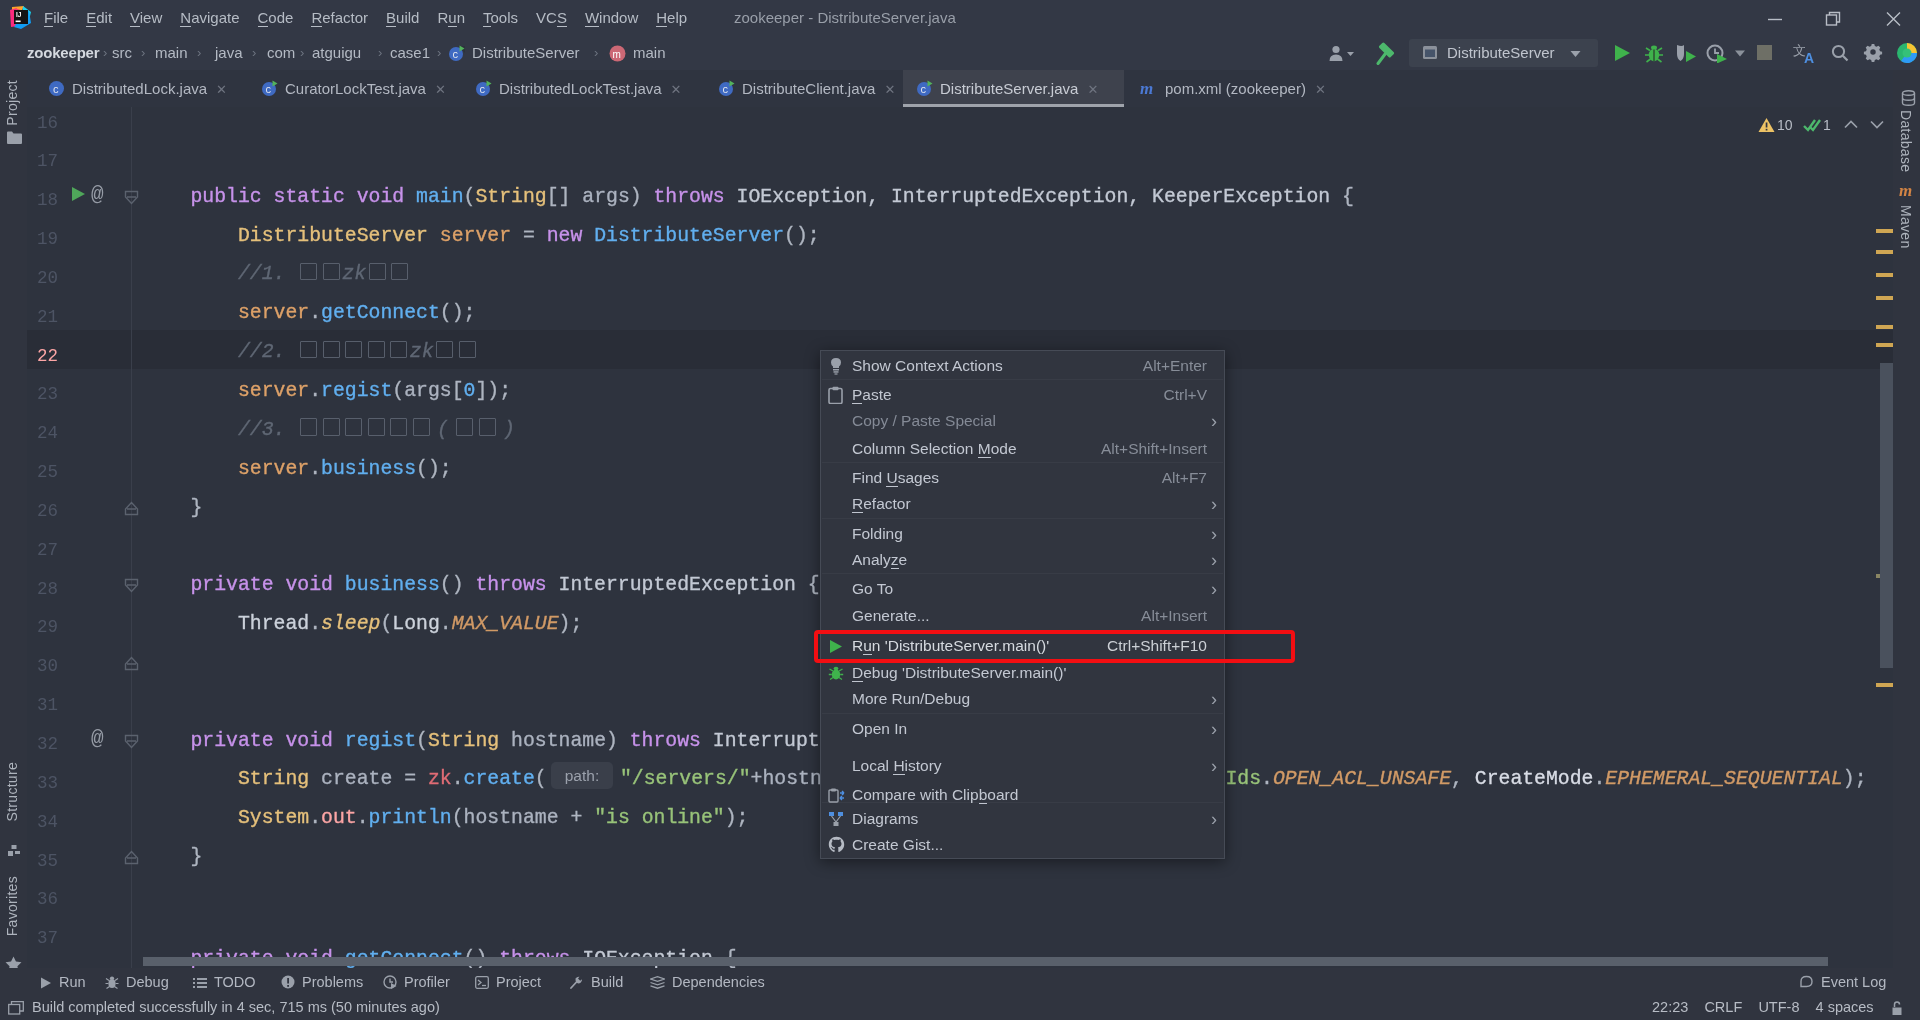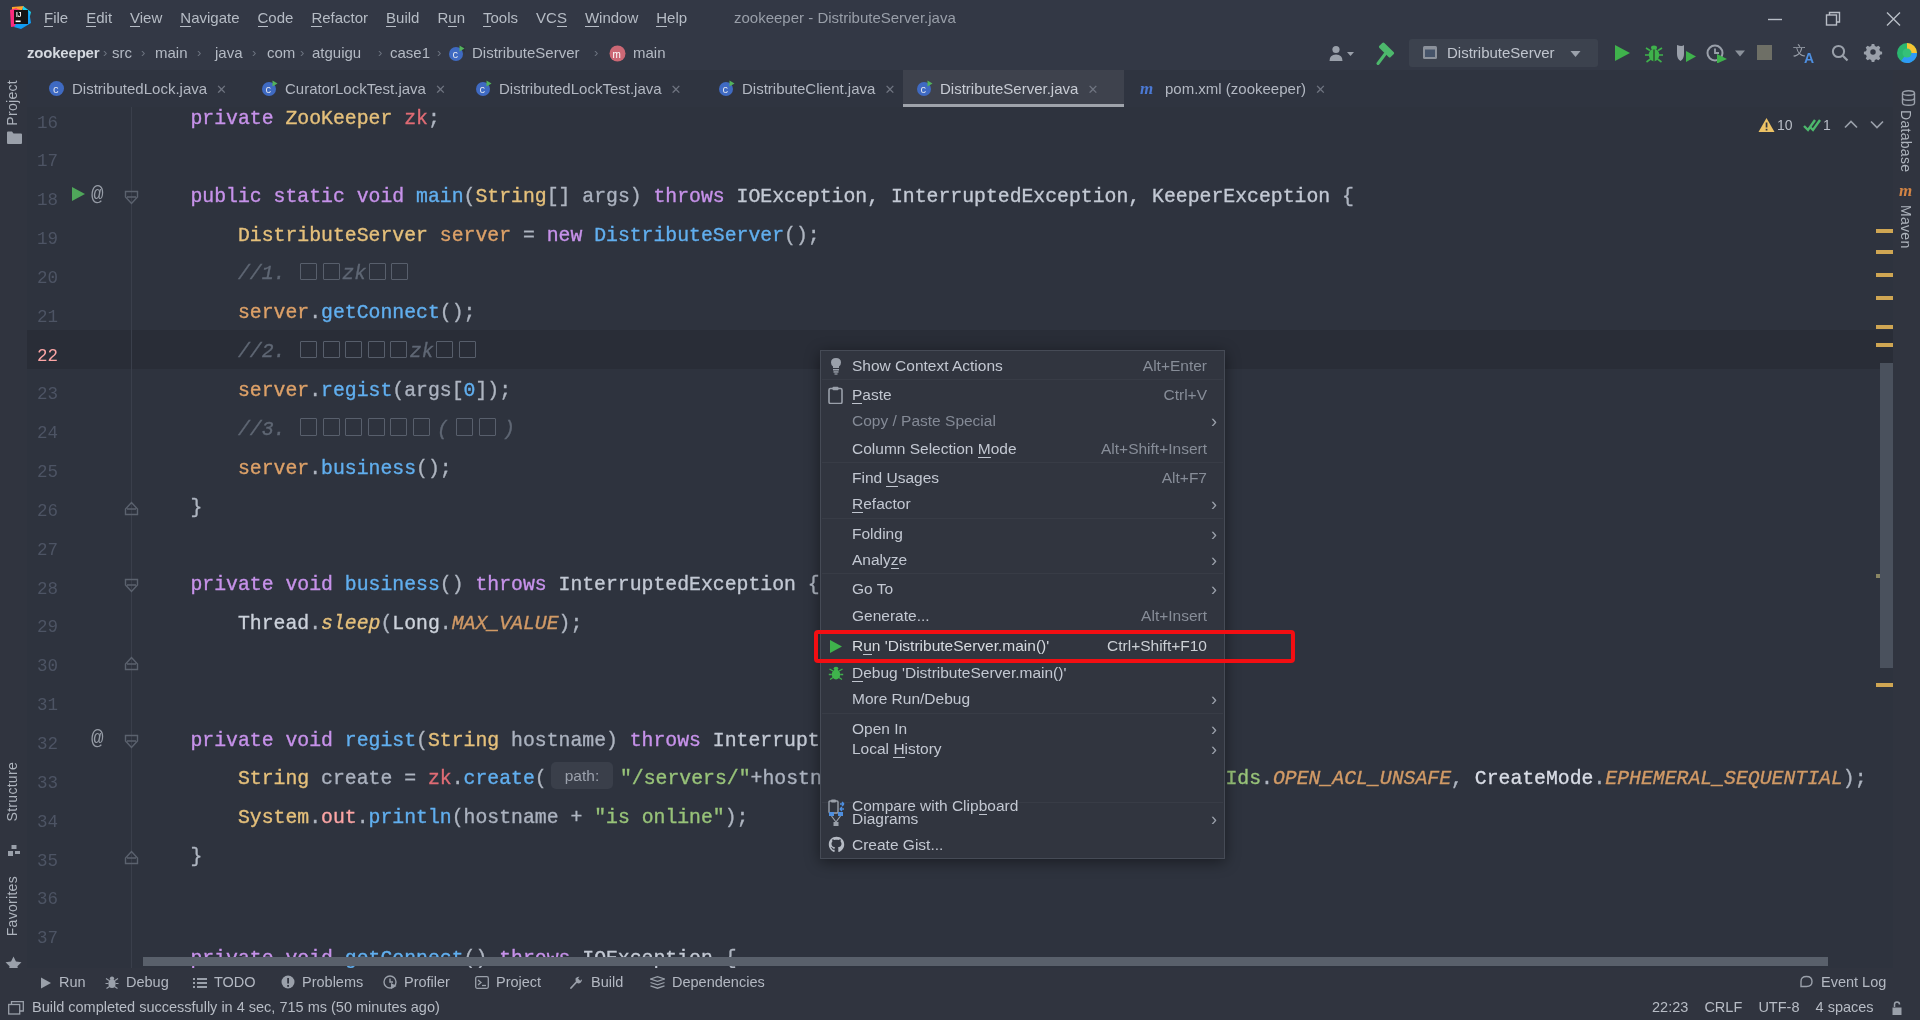--- a/index.html
+++ b/index.html
@@ -263,21 +263,20 @@
     <svg class="abs" style="left:97px;top:549px" width="15" height="15" viewBox="0 0 15 15">
         <path d="M1.5 13.5 H13.5 V8 L7.5 1.5 L1.5 8 Z M3 8 H12" fill="none" stroke="#5b626e" stroke-width="1.4"></path>
       </svg>
     <svg class="abs" style="left:97px;top:627px" width="15" height="15" viewBox="0 0 15 15">
         <path d="M1.5 1.5 H13.5 V7 L7.5 13.5 L1.5 7 Z M3 7 H12" fill="none" stroke="#5b626e" stroke-width="1.4"></path>
       </svg>
     <svg class="abs" style="left:97px;top:743px" width="15" height="15" viewBox="0 0 15 15">
         <path d="M1.5 13.5 H13.5 V8 L7.5 1.5 L1.5 8 Z M3 8 H12" fill="none" stroke="#5b626e" stroke-width="1.4"></path>
       </svg>
 
-    <div class="cl" style="top:-10px;">    <span class="k">private</span> <span class="cls">ZooKeeper</span> <span class="fld">zk</span><span class="p">;</span></div>
     <div class="cl" style="top:67.7px;">    <span class="k">public static void</span> <span class="fn">main</span><span class="p">(</span><span class="cls">String</span><span class="p">[] </span><span class="p2">args</span><span class="p">) </span><span class="k">throws</span><span class="ex"> IOException, InterruptedException, KeeperException </span><span class="p">{</span></div>
     <div class="cl" style="top:106.55px;">        <span class="cls">DistributeServer</span> <span class="v">server</span><span class="p"> = </span><span class="k">new</span> <span class="fn">DistributeServer</span><span class="p">();</span></div>
     <div class="cl" style="top:145.4px;">        <span class="cm">//1. <span class="cjk"></span><span class="cjk"></span>zk<span class="cjk"></span><span class="cjk"></span></span></div>
     <div class="cl" style="top:184.25px;">        <span class="v">server</span><span class="p">.</span><span class="fn">getConnect</span><span class="p">();</span></div>
     <div class="cl" style="top:223.1px;">        <span class="cm">//2. <span class="cjk"></span><span class="cjk"></span><span class="cjk"></span><span class="cjk"></span><span class="cjk"></span>zk<span class="cjk"></span><span class="cjk"></span></span></div>
     <div class="cl" style="top:261.95px;">        <span class="v">server</span><span class="p">.</span><span class="fn">regist</span><span class="p">(</span><span class="p2">args</span><span class="p">[</span><span class="n">0</span><span class="p">]);</span></div>
     <div class="cl" style="top:300.8px;">        <span class="cm">//3. <span class="cjk"></span><span class="cjk"></span><span class="cjk"></span><span class="cjk"></span><span class="cjk"></span><span class="cjk"></span><span class="cjkp">(</span><span class="cjk"></span><span class="cjk"></span><span class="cjkp">)</span></span></div>
     <div class="cl" style="top:339.65px;">        <span class="v">server</span><span class="p">.</span><span class="fn">business</span><span class="p">();</span></div>
     <div class="cl" style="top:378.5px;">    <span class="p">}</span></div>
     <div class="cl" style="top:456.2px;">    <span class="k">private void</span> <span class="fn">business</span><span class="p">() </span><span class="k">throws</span><span class="ex"> InterruptedException </span><span class="p">{</span></div>
@@ -475,25 +474,25 @@
         <span class="lbl"><u>D</u>ebug 'DistributeServer.main()'</span>
       </div>
     <div class="mi" style="top:335px;">
         <span class="lbl">More Run/Debug</span>
         <span class="arr">›</span>
       </div>
     <div class="mi" style="top:365px;">
         <span class="lbl">Open In</span>
         <span class="arr">›</span>
       </div>
-    <div class="mi" style="top:385px;">
+    <div class="mi" style="top:402px;">
         <span class="lbl">Local <u>H</u>istory</span>
         <span class="arr">›</span>
       </div>
-    <div class="mi" style="top:442px;">
+    <div class="mi" style="top:431px;">
         <svg class="ic" style="top:4px" width="17" height="18" viewBox="0 0 17 18">
           <rect x="1" y="4" width="9" height="12" rx="1" fill="none" stroke="#9aa0aa" stroke-width="1.4"></rect>
           <rect x="3" y="2.6" width="5" height="2.8" rx="1" fill="#9aa0aa"></rect>
           <path d="M12 7 L16 7 M16 7 L14 5 M16 7 L14 9" stroke="#4e8fe0" stroke-width="1.4" fill="none"></path>
           <path d="M16 12 L12 12 M12 12 L14 10 M12 12 L14 14" stroke="#4e8fe0" stroke-width="1.4" fill="none"></path>
         </svg>
         <span class="lbl">Compare with Clip<u>b</u>oard</span>
       </div>
     <div class="mi" style="top:455px;">
         <svg class="ic" style="top:5px" width="16" height="16" viewBox="0 0 16 16">

